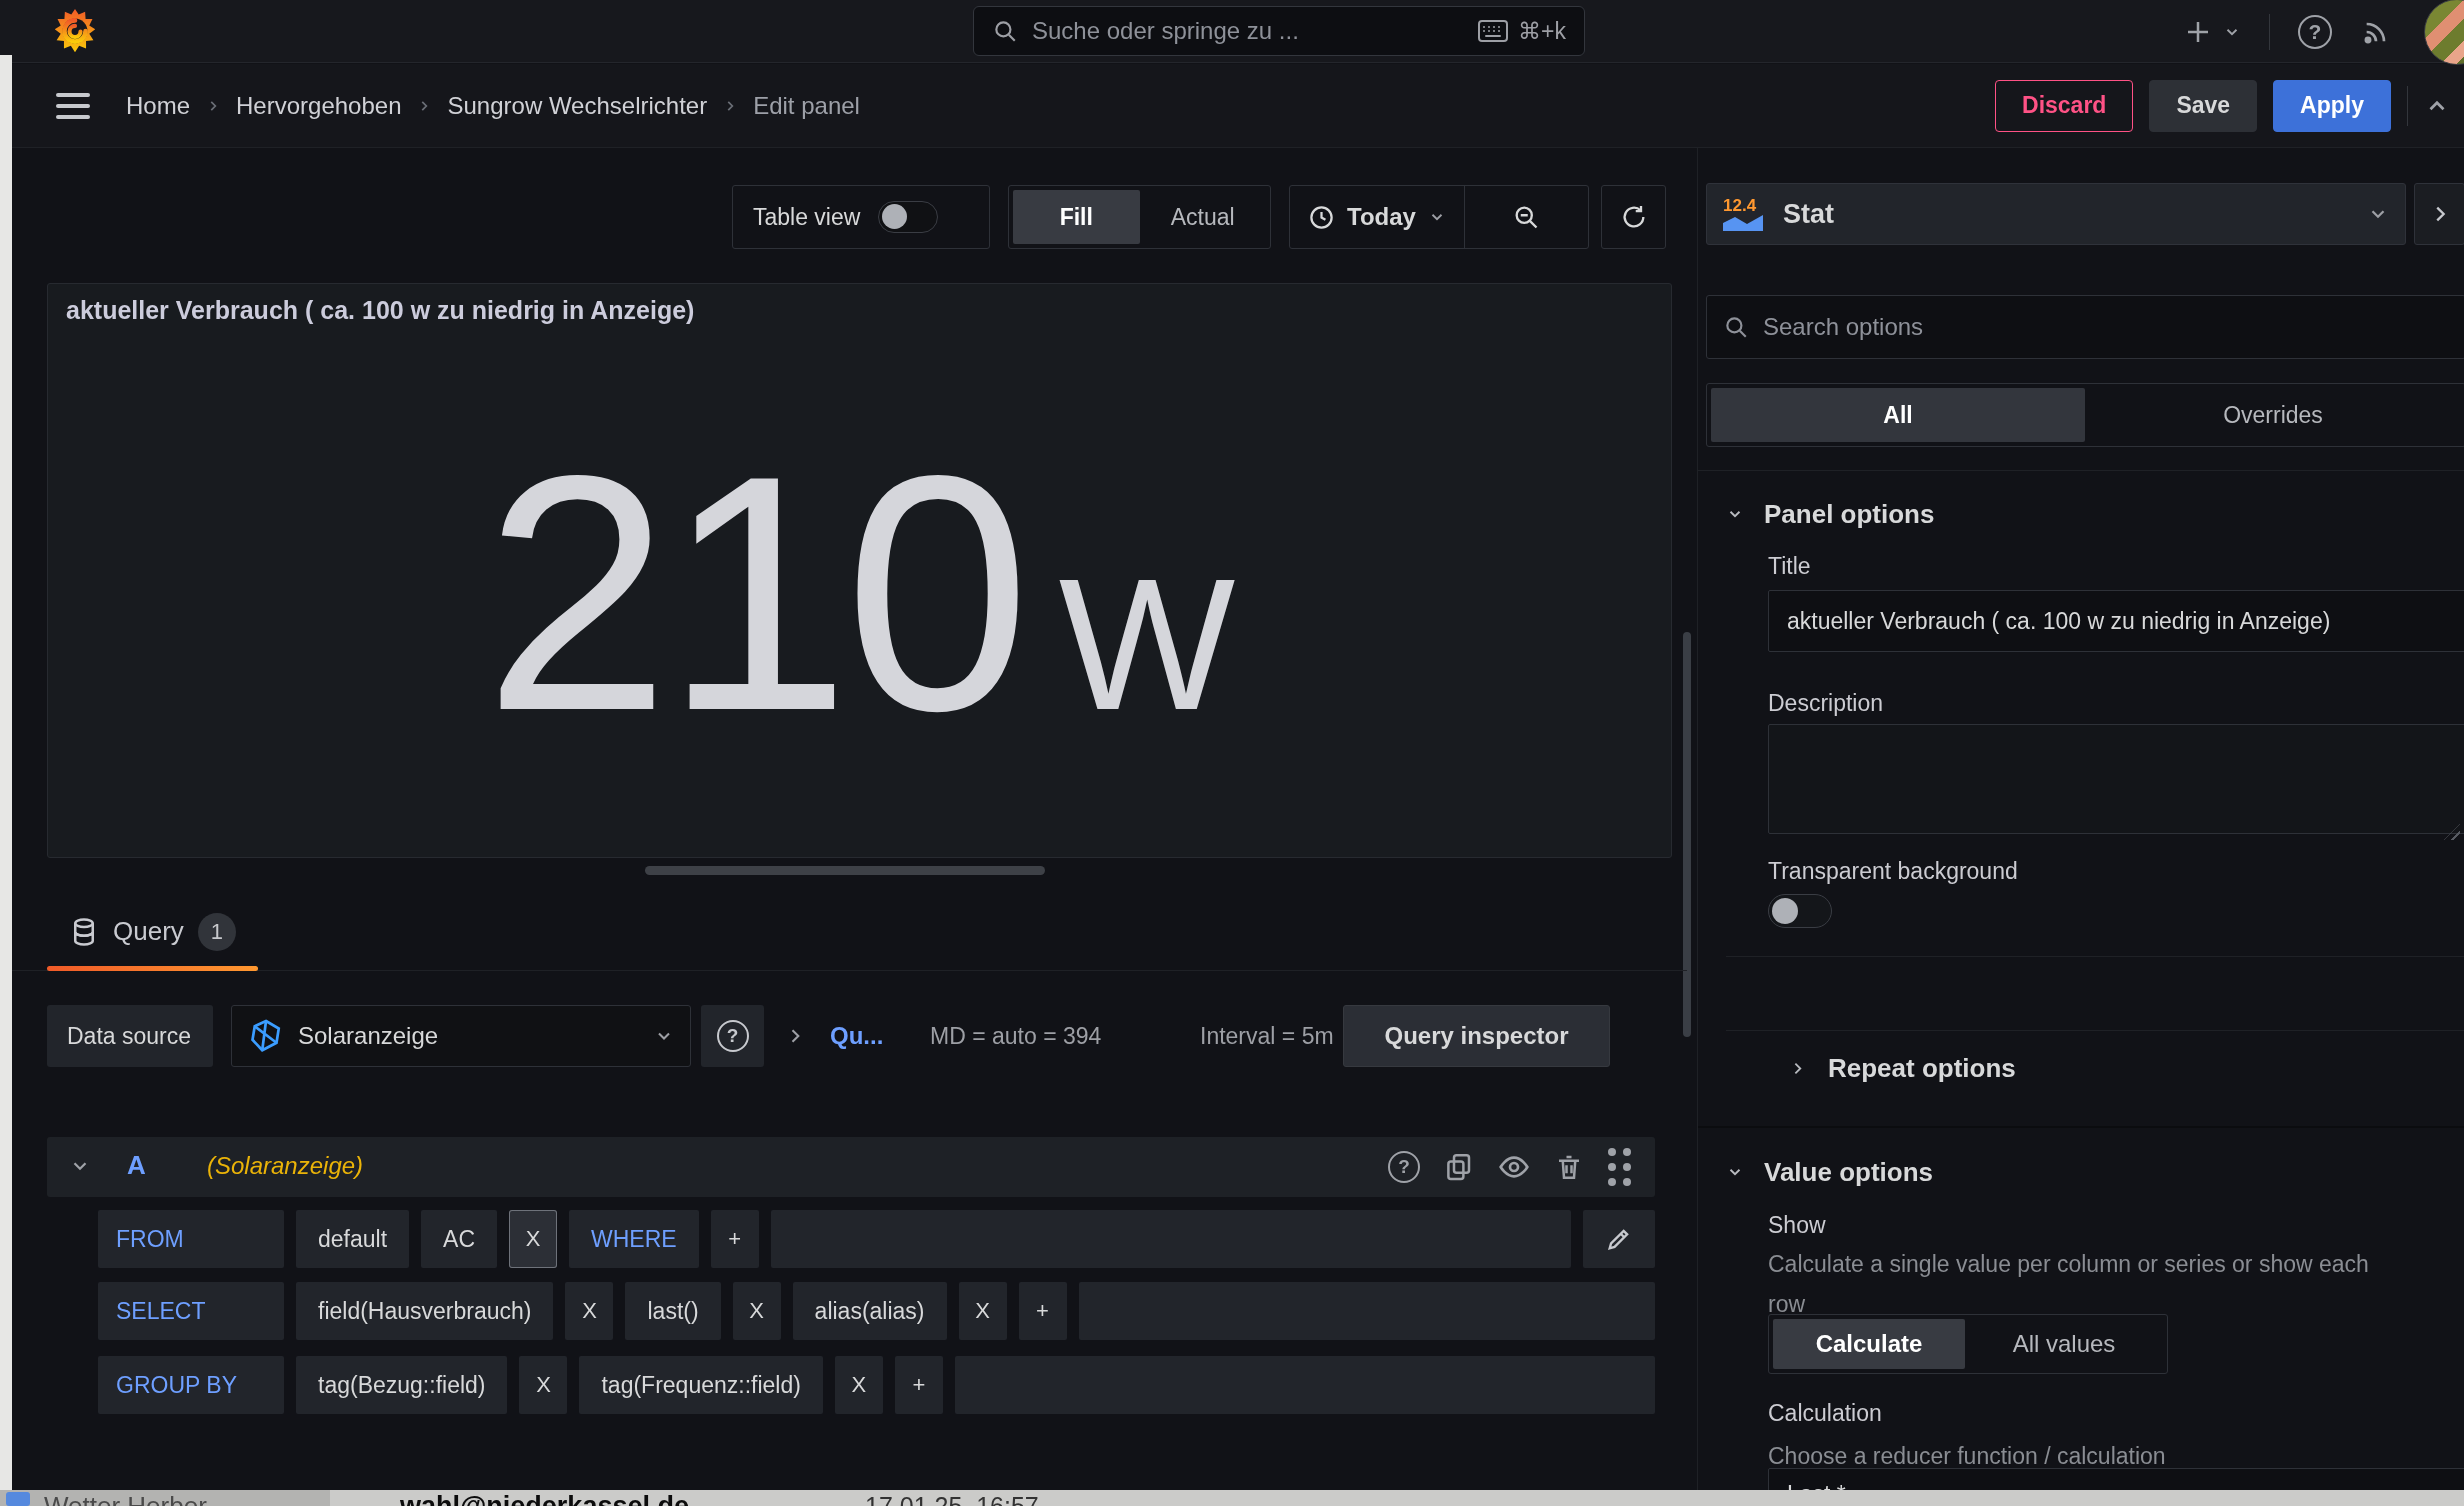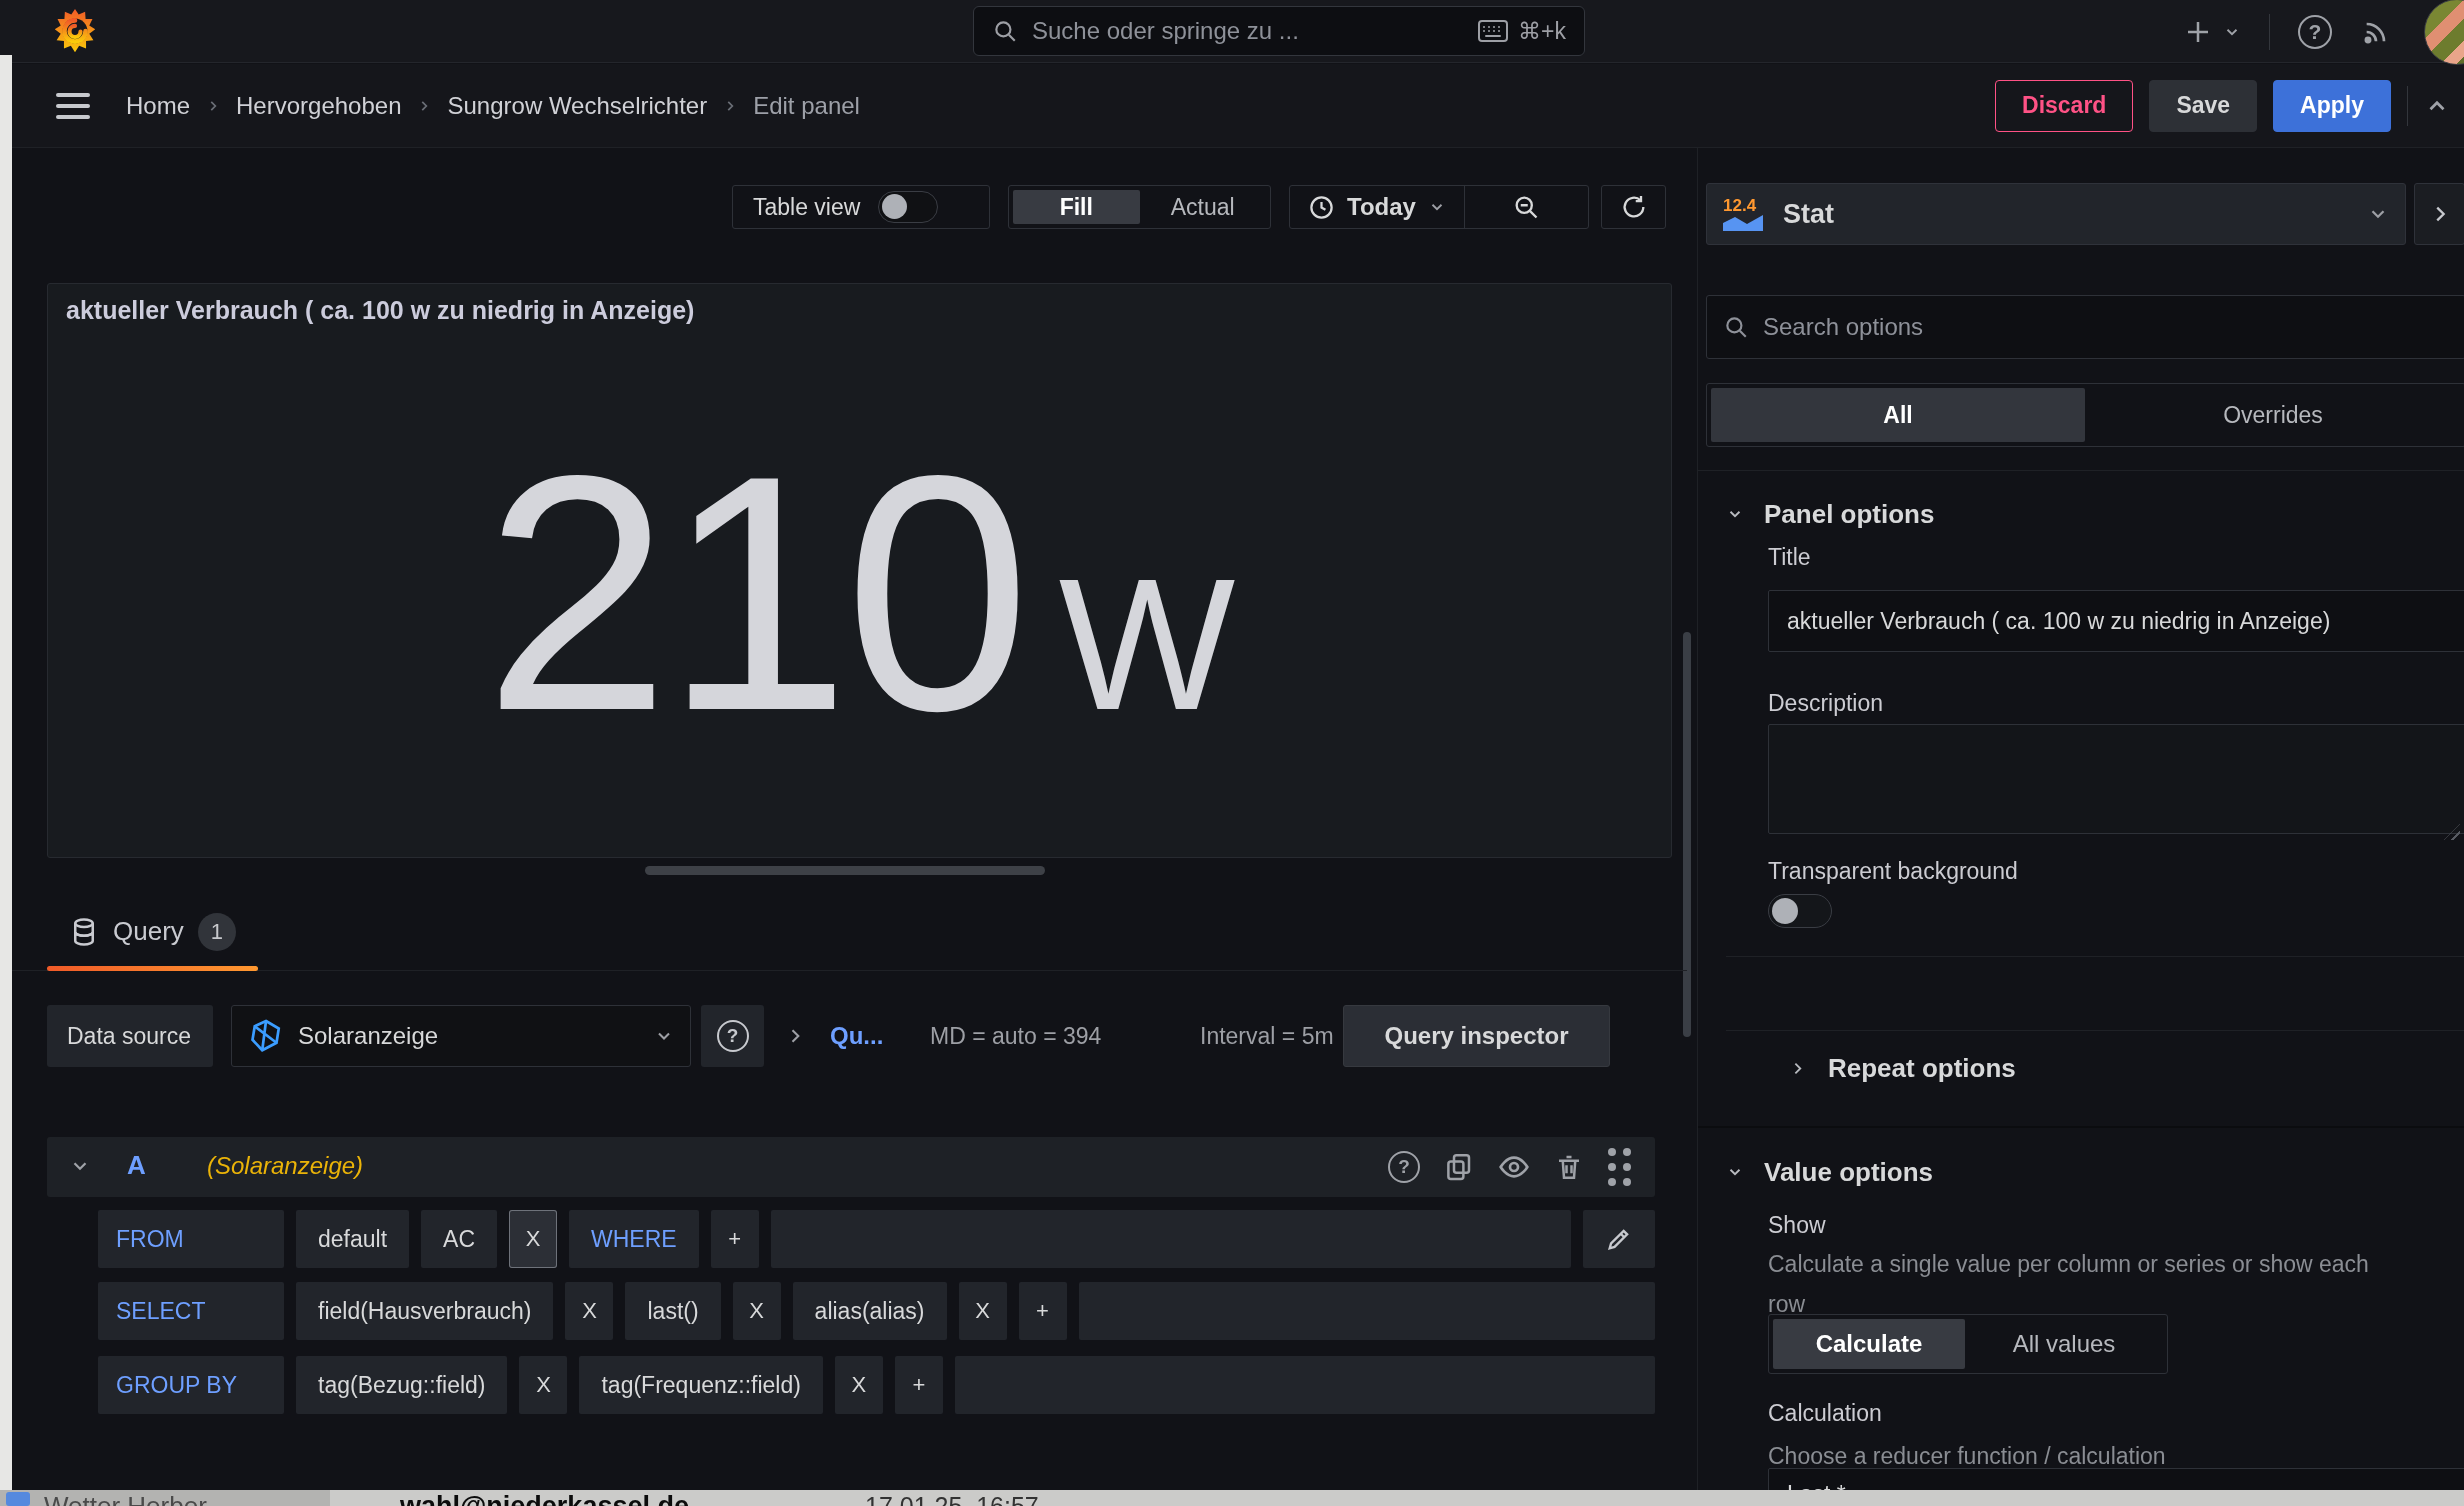--- a/index.html
+++ b/index.html
@@ -30,21 +30,21 @@
   .crumb-last { color:#9da0a8; }
   .crumb-actions { margin-left:auto; display:flex; align-items:center; gap:16px; }
   .btn { height:52px; padding:0 26px; border-radius:4px; font-size:23px; font-weight:600; font-family:inherit; cursor:pointer; }
   .btn-discard { background:transparent; border:1px solid #ff5286; color:#ff5286; }
   .btn-save { background:#2d3036; border:1px solid #2d3036; color:#d8d9da; }
   .btn-apply { background:#3d71d9; border:1px solid #3d71d9; color:#ffffff; }
 
   
   .content { position:absolute; left:12px; top:148px; width:1685px; height:1342px; background:#111217; overflow:hidden; }
 
-  .toolbar-group { position:absolute; top:37px; height:44px; border:1px solid #2e3138; border-radius:3px; display:flex; align-items:center; color:#d8d9da; background:transparent; }
+  .toolbar-group { position:absolute; top:37px; height:64px; border:1px solid #2e3138; border-radius:3px; display:flex; align-items:center; color:#d8d9da; background:transparent; }
   .tv-box { left:720px; width:258px; padding:0 20px; gap:18px; font-size:23px; }
   .toggle { position:relative; width:60px; height:32px; border-radius:16px; background:#101114; border:1px solid #3a3d44; cursor:pointer; }
   .toggle .knob { position:absolute; left:3px; top:2px; width:25px; height:25px; border-radius:50%; background:#aeb1b7; }
   .seg-ctl { padding:4px; display:flex; }
   .fa-box { left:996px; width:263px; }
   .seg { flex:1; display:flex; align-items:center; justify-content:center; font-size:23px; color:#b6b8bd; border-radius:2px; cursor:pointer; height:100%; }
   .seg.sel { background:#383b42; color:#ffffff; font-weight:600; }
   .today-box { left:1277px; width:300px; padding:0;justify-content:flex-end; }
   .today-left { display:flex; align-items:center; gap:12px; padding:0 18px; height:100%; cursor:pointer; }
   .today-label { font-size:24px; font-weight:600; }
@@ -445,21 +445,21 @@
 
     <span class="sb-div" style="top:322px;"></span>
 
     <div class="sec-header" style="top:342px;">
       <svg class="ic" width="18" height="18" viewBox="0 0 24 24" fill="none" stroke="#b9bbc0" stroke-width="2.5">
           <path d="M6 9l6 6 6-6"></path>
         </svg>
       <span class="t">Panel options</span>
     </div>
 
-    <label class="sb-label" style="top:396px;">Title</label>
+    <label class="sb-label" style="top:405px;">Title</label>
     <input class="sb-input" style="top: 442px;" type="text" value="aktueller Verbrauch ( ca. 100 w zu niedrig in Anzeige)">
 
     <label class="sb-label" style="top:542px;">Description</label>
     <textarea class="sb-textarea" style=""></textarea>
     <span class="resize-corner"></span>
 
     <label class="sb-label" style="top:710px;">Transparent background</label>
     <span class="sb-toggle">
         <span class="knob"></span>
       </span>

